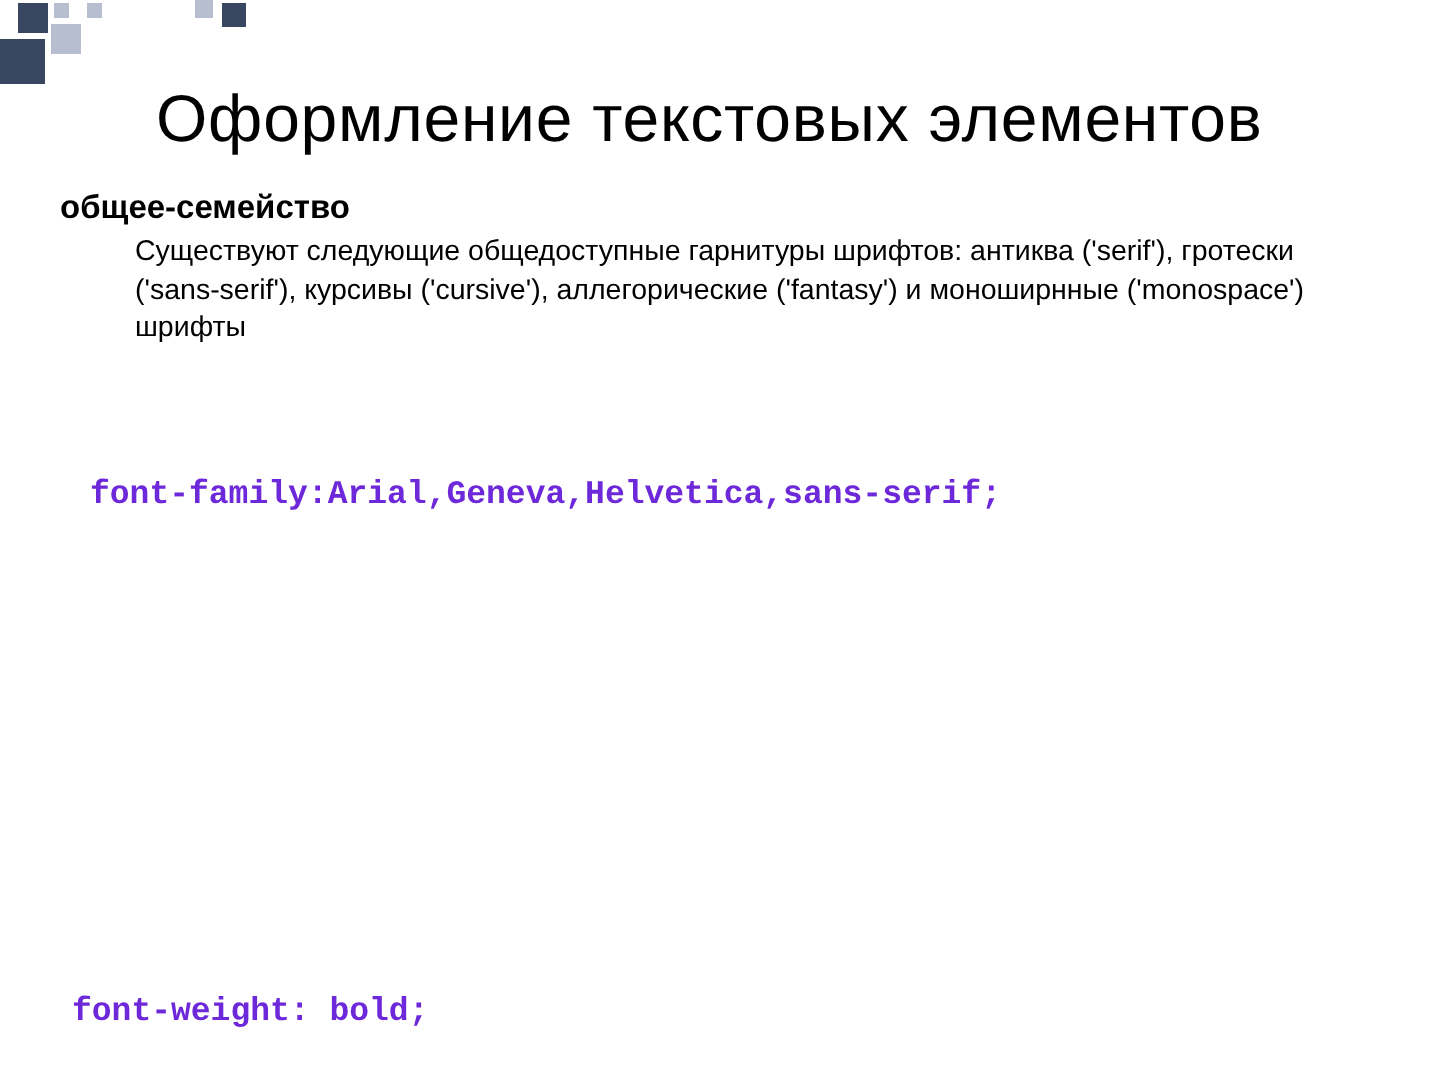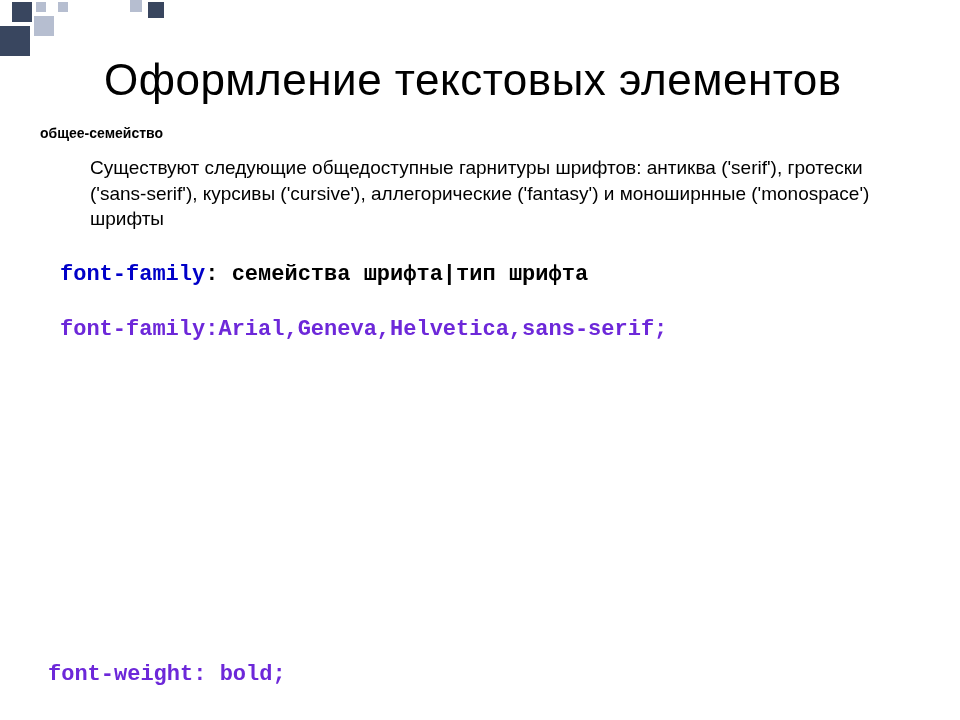--- a/index.html
+++ b/index.html
@@ -48,21 +48,21 @@
     right: 30px;
     font-size: 44px;
     font-weight: 400;
     letter-spacing: 0.5px;
     margin-left: 24px;
   }
   .section-label {
     position: absolute;
     left: 40px;
     top: 125px;
-    font-size: 14px;
+    font-size: 22px;
     font-weight: 700;
   }
   .section-body {
     position: absolute;
     left: 90px;
     top: 155px;
     right: 60px;
     font-size: 19px;
     line-height: 1.35;
   }
@@ -100,21 +100,20 @@
     <div class="sq light sq5"></div>
     <div class="sq light sq6"></div>
     <div class="sq sq7"></div>
   </div>
 
   <div class="title">Оформление текстовых элементов</div>
 
   <div class="section-label">общее-семейство</div>
   <div class="section-body">Существуют следующие общедоступные гарнитуры шрифтов: антиква ('serif'), гротески ('sans-serif'), курсивы ('cursive'), аллегорические ('fantasy') и моноширнные ('monospace') шрифты</div>
 
-  <div class="code block1"><span class="prop">font-family</span><span class="plain">: семейства шрифта|тип шрифта</span></div>
 
   <div class="code block2"><span class="ex">font-family:Arial,Geneva,Helvetica,sans-serif;</span></div>
 
 
 
 
   <div class="code block6"><span class="ex">font-weight: bold;</span></div>
 
 </div>
 

